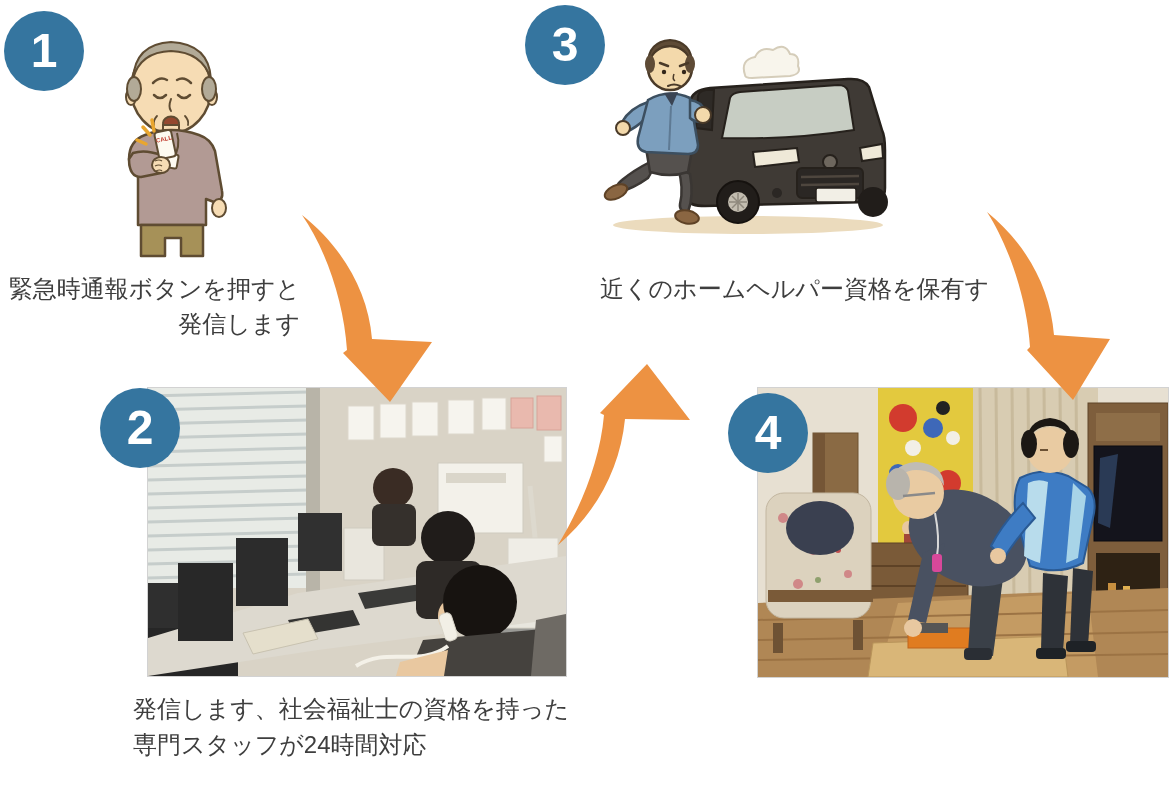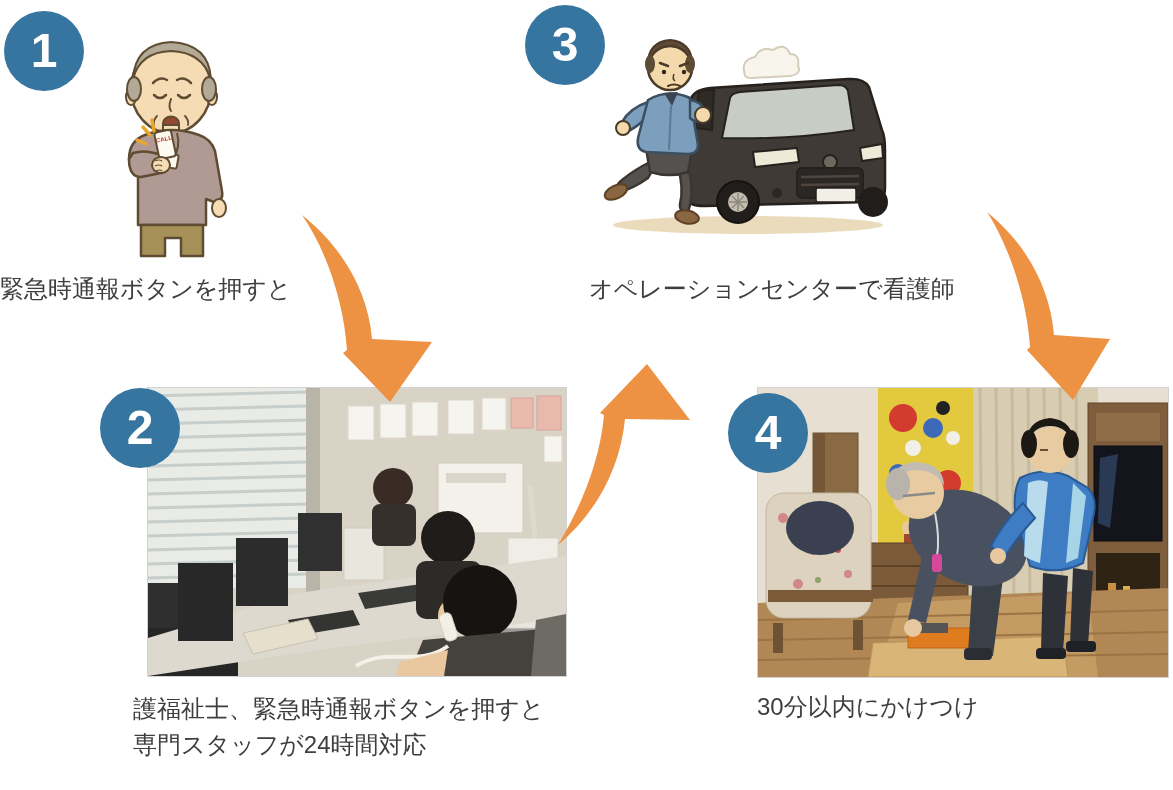--- a/index.html
+++ b/index.html
@@ -10,21 +10,21 @@
   .badge{
     position:absolute;width:80px;height:80px;border-radius:50%;
     background:var(--accent-blue,#35759F);color:#fff;
     display:flex;align-items:center;justify-content:center;
     font-size:48px;font-weight:bold;z-index:6;line-height:1;
   }
   .caption{
     position:absolute;color:var(--text-color,#3E3E3E);
     font-size:24px;line-height:36px;z-index:4;letter-spacing:0px;
   }
-  .caption.center{text-align:left;}
+  .caption.center{text-align:right;}
   .caption.left{text-align:left;}
   .photo{
     position:absolute;border:1px solid #d2d2d2;background:#fff;
     box-sizing:border-box;z-index:1;
   }
   .photo svg{display:block;width:100%;height:100%;}
   .illus{position:absolute;z-index:2;}
   .arrow{position:absolute;z-index:5;}
   .arrow path{fill:var(--arrow-orange,#ED9242);}
 </style>
@@ -83,20 +83,21 @@
     <ellipse cx="36" cy="130" rx="9" ry="8" fill="#F6DCB4" stroke="#5F4C32" stroke-width="2"></ellipse>
     <path d="M30,126 q4,-2 7,0 M30,131 q4,-2 7,0 M31,136 q4,-2 6,0" fill="none" stroke="#5F4C32" stroke-width="1.2"></path>
 
     <ellipse cx="94" cy="173" rx="7" ry="9" fill="#F6DCB4" stroke="#5F4C32" stroke-width="2"></ellipse>
 
     <path d="M16,190 L78,190 L78,221 L56,221 L56,203 L40,203 L40,221 L16,221 Z" fill="#A69158" stroke="#5F4C32" stroke-width="2.5" stroke-linejoin="round"></path>
   </svg>
 
   <div class="caption center" style="left:0px;top:271px;width:300px;line-height:35px;">
     <div>緊急時通報ボタンを押すと</div>
+    <div>発信します</div>
   </div>
 
   <svg class="arrow" style="left:298px;top:211px;" width="136" height="194" viewBox="0 0 136 194">
     <path d="M4,4 C42,34 70,78 74,128 L134,131 L92,191 L45,142 L49,139 C46,92 28,38 4,4 Z"></path>
   </svg>
 
   <div class="photo" style="left:147px;top:387px;width:420px;height:290px;">
     <svg viewBox="0 0 418 288" preserveAspectRatio="none">
       <rect x="0" y="0" width="418" height="288" fill="#D9D3C6"></rect>
 
@@ -171,21 +172,21 @@
 
       <polygon points="388,232 418,226 418,288 383,288" fill="#6E6A64"></polygon>
     </svg>
   </div>
 
   <div class="badge" style="left:100px;top:388px;">
     <span>2</span>
   </div>
 
   <div class="caption left" style="left:133px;top:691px;width:436px;">
-    <div>護福祉士、緊急時通報ボタンを押すと</div>
+    <div>発信します、社会福祉士の資格を持った</div>
     <div>専門スタッフが24時間対応</div>
   </div>
 
   <svg class="arrow" style="left:556px;top:357px;" width="138" height="192" viewBox="0 0 138 192">
     <path d="M2,188 C40,156 64,112 69,62 L134,63 L91,7 L44,56 L48,58 C44,104 25,150 2,188 Z"></path>
   </svg>
 
   <div class="badge" style="left:525px;top:5px;">
     <span>3</span>
   </div>
@@ -250,21 +251,21 @@
       <ellipse cx="100" cy="34" rx="5" ry="9" fill="#5E4B36"></ellipse>
       <path d="M70,33 L78,36 M90,36 L98,33" stroke="#4A3A28" stroke-width="2.5" stroke-linecap="round"></path>
       <circle cx="74" cy="42" r="2.2" fill="#332619"></circle>
       <circle cx="94" cy="42" r="2.2" fill="#332619"></circle>
       <path d="M84,44 Q82,49 85,51" fill="none" stroke="#4A3A28" stroke-width="1.5"></path>
       <path d="M78,56 Q84,53 90,56" fill="none" stroke="#4A3A28" stroke-width="2" stroke-linecap="round"></path>
     </g>
   </svg>
 
   <div class="caption center" style="left:589px;top:271px;width:400px;line-height:35px;">
-    <div>オペレーションセンターで看護師</div>
+    <div>近くのホームヘルパー資格を保有す</div>
   </div>
 
   <svg class="arrow" style="left:982px;top:209px;" width="130" height="194" viewBox="0 0 130 194">
     <path d="M5,3 C42,33 68,76 72,126 L128,130 L91,191 L45,141 L48,138 C45,90 27,37 5,3 Z"></path>
   </svg>
 
   <div class="photo" style="left:757px;top:387px;width:412px;height:291px;">
     <svg viewBox="0 0 410 289" preserveAspectRatio="none">
       <rect x="0" y="0" width="410" height="289" fill="#E7E0D2"></rect>
 
@@ -372,17 +373,14 @@
         <ellipse cx="313" cy="56" rx="8" ry="14" fill="#1C1814"></ellipse>
         <line x1="282" y1="62" x2="290" y2="62" stroke="#6B5134" stroke-width="2"></line>
       </g>
     </svg>
   </div>
 
   <div class="badge" style="left:728px;top:393px;">
     <span>4</span>
   </div>
 
-  <div class="caption center" style="left:757px;top:689px;width:412px;">
-    <div>30分以内にかけつけ</div>
-  </div>
 
 </div>
 
 </body></html>

